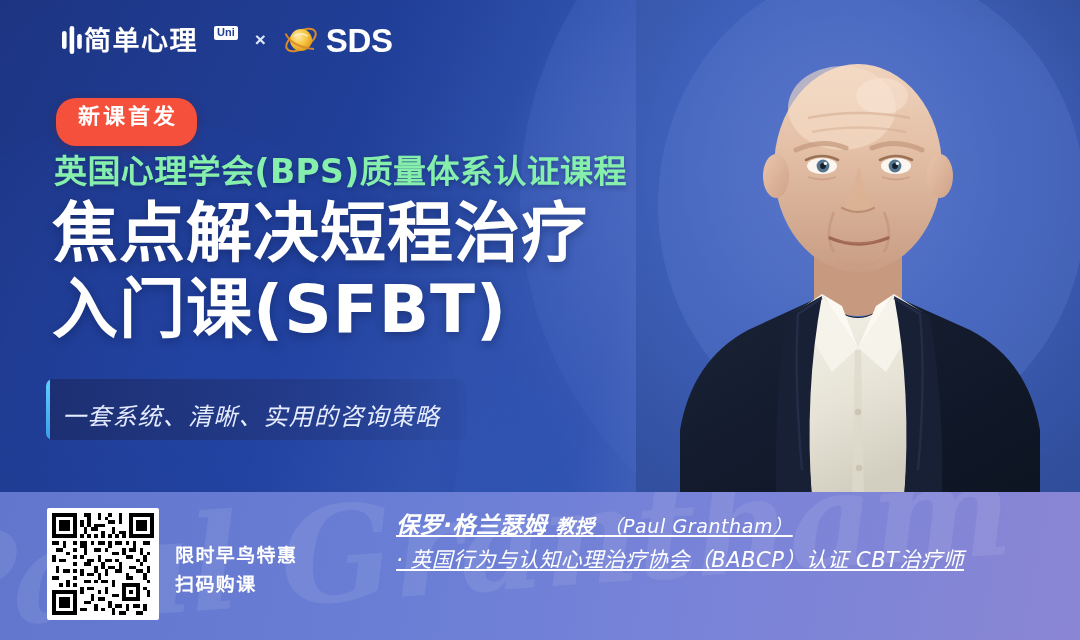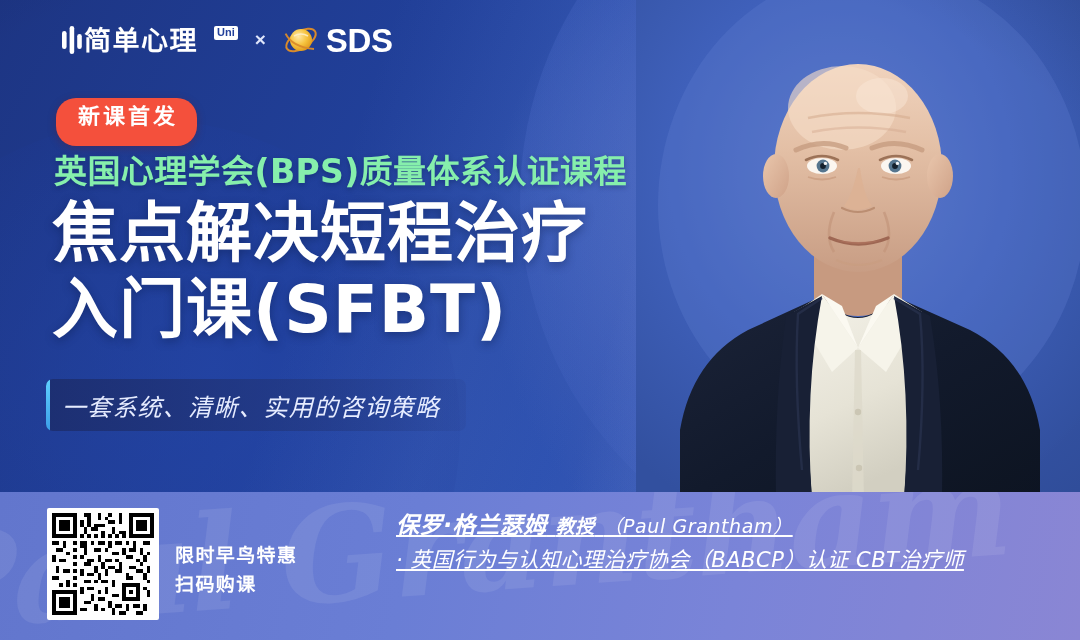--- a/index.html
+++ b/index.html
@@ -116,21 +116,21 @@
 
   
   .features {
     position:absolute; left:46px; top:379px;
     display:flex; flex-direction:column; gap:6px;
   }
   .feature {
     position:relative;
     background:linear-gradient(90deg, rgba(28,44,106,.82) 0%, rgba(34,54,124,.62) 62%, rgba(40,62,138,.18) 100%);
     border-radius:7px;
-    padding:14px 26px 8px 16px;
+    padding:23px 26px 8px 16px;
     color:#e6ecff; font-style:italic;
     font-size:24px; font-weight:400;
     letter-spacing:1.2px; line-height:1.25; white-space:nowrap;
     font-family:"DejaVu Sans","Liberation Sans",sans-serif;
     overflow:hidden;
   }
   .feature::before {
     content:""; position:absolute; left:0; top:0; bottom:0;
     width:4px; border-radius:7px 0 0 7px;
     background:linear-gradient(180deg,#5fd0ff,#3b9ee8);

